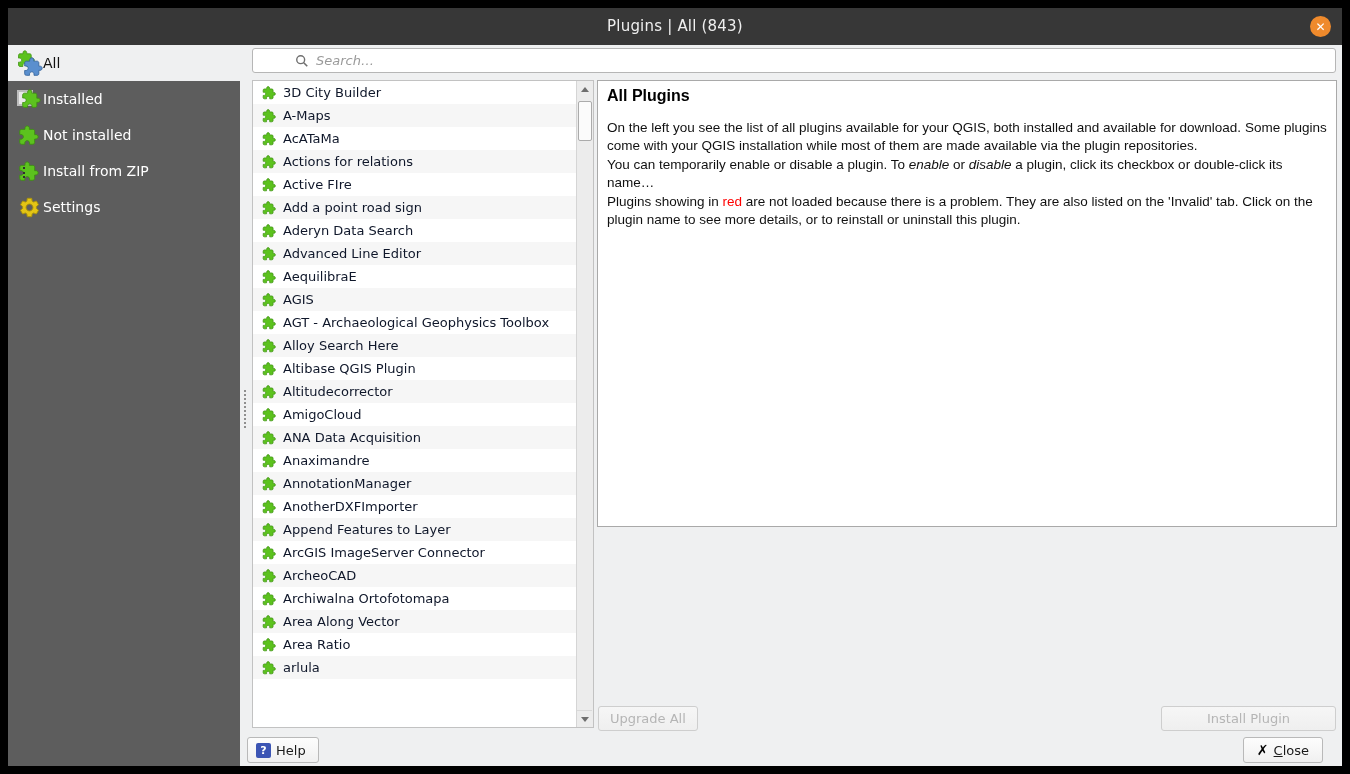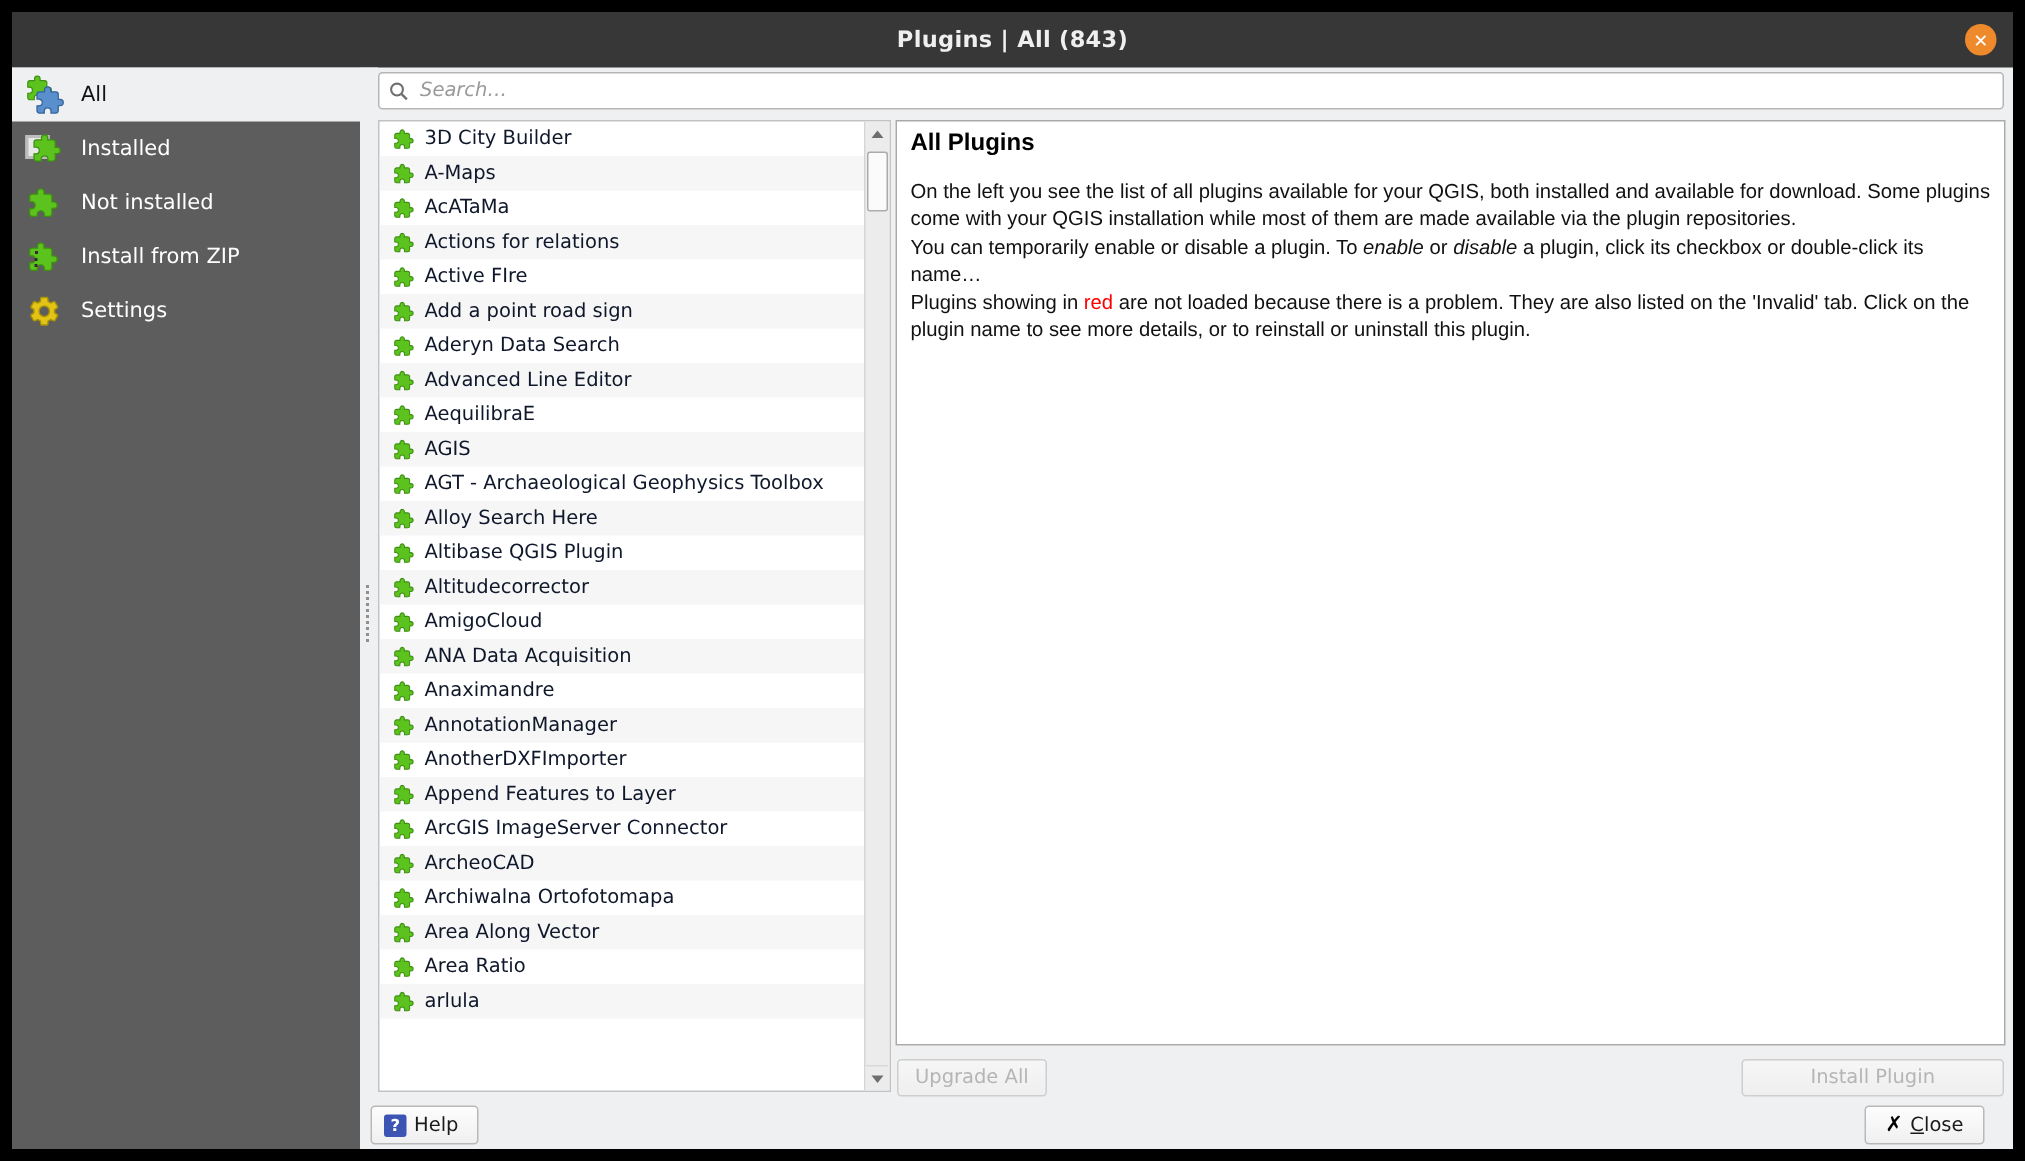--- a/index.html
+++ b/index.html
@@ -6,50 +6,50 @@
   body{
     width:1350px;height:774px;position:relative;background:#000;
     font-family:"DejaVu Sans",sans-serif;overflow:hidden;
   }
   .window{position:absolute;left:8px;top:8px;width:1334px;height:758px;background:#eff0f1;}
 
   
   .titlebar{position:absolute;left:0;top:0;width:100%;height:37px;background:#373737;}
   .titlebar .title{
     display:block;text-align:center;line-height:37px;color:#efefef;
-    font-size:15px;font-weight:bold;letter-spacing:.2px;
+    font-size:15px;font-weight:normal;letter-spacing:.2px;
   }
   .close-btn{
     position:absolute;right:11px;top:8px;width:21px;height:21px;border-radius:50%;
     background:#ef8a2c;color:#fff;font-size:12px;font-weight:bold;
     display:flex;align-items:center;justify-content:center;cursor:pointer;
   }
 
   
   .sidebar{position:absolute;left:0;top:37px;width:232px;height:721px;background:#5d5d5d;}
   .side-item{
-    height:36px;display:flex;align-items:center;gap:11px;padding-left:9px;
+    height:36px;display:flex;align-items:center;padding-left:9px;
     color:#fff;font-size:14px;cursor:pointer;text-align:right;
   }
   .side-item.selected{background:#eff0f1;color:#111;}
   .icon-box{position:relative;width:26px;height:26px;flex:0 0 26px;}
   .icon-box svg{position:absolute;}
 
   
   .splitter{position:absolute;left:232px;top:37px;width:12px;height:721px;background:#eff0f1;}
   .splitter-handle{
     position:absolute;left:4px;top:345px;height:38px;width:0;
     border-left:2px dotted #8f8f8f;
   }
 
   
   .search-wrap{
     position:absolute;left:244px;top:40px;width:1084px;height:25px;
     background:#fff;border:1px solid #b6b6b6;border-radius:3px;box-sizing:border-box;
-    display:flex;align-items:center;
+    display:flex;align-items:center;padding-left:36px;
   }
   .search-wrap svg{margin:0 5px 0 6px;flex:0 0 auto;}
   .search-input{
     flex:1;border:none;outline:none;font-size:13px;height:19px;
     font-family:"DejaVu Sans",sans-serif;color:#333;background:transparent;
   }
   .search-input::placeholder{color:#9a9a9a;font-style:italic;}
 
   
   .plugin-list{
@@ -77,21 +77,21 @@
   .scroll-arrow.down{bottom:0;border-top:1px solid #d9d9d9;}
   .tri-up{width:0;height:0;border-left:4px solid transparent;border-right:4px solid transparent;border-bottom:5px solid #6e6e6e;}
   .tri-down{width:0;height:0;border-left:4px solid transparent;border-right:4px solid transparent;border-top:5px solid #6e6e6e;}
   .scroll-thumb{
     position:absolute;left:1px;top:20px;width:12px;height:38px;
     background:#fbfbfb;border:1px solid #ababab;border-radius:2px;cursor:grab;
   }
 
   
   .details{
-    position:absolute;left:589px;top:72px;width:740px;height:617px;
+    position:absolute;left:589px;top:72px;width:740px;height:447px;
     background:#fff;border:1px solid #a9a9a9;box-sizing:border-box;
     padding:6px 9px;overflow:hidden;
     font-family:"Liberation Sans",sans-serif;color:#111;
   }
   .details h1{
     margin:0 0 14px 0;font-size:16px;font-weight:bold;color:#000;
     font-family:"Liberation Sans",sans-serif;
   }
   .details p{margin:0 0 2px 0;font-size:13.5px;line-height:17.5px;}
   .details .em{font-style:italic;}

